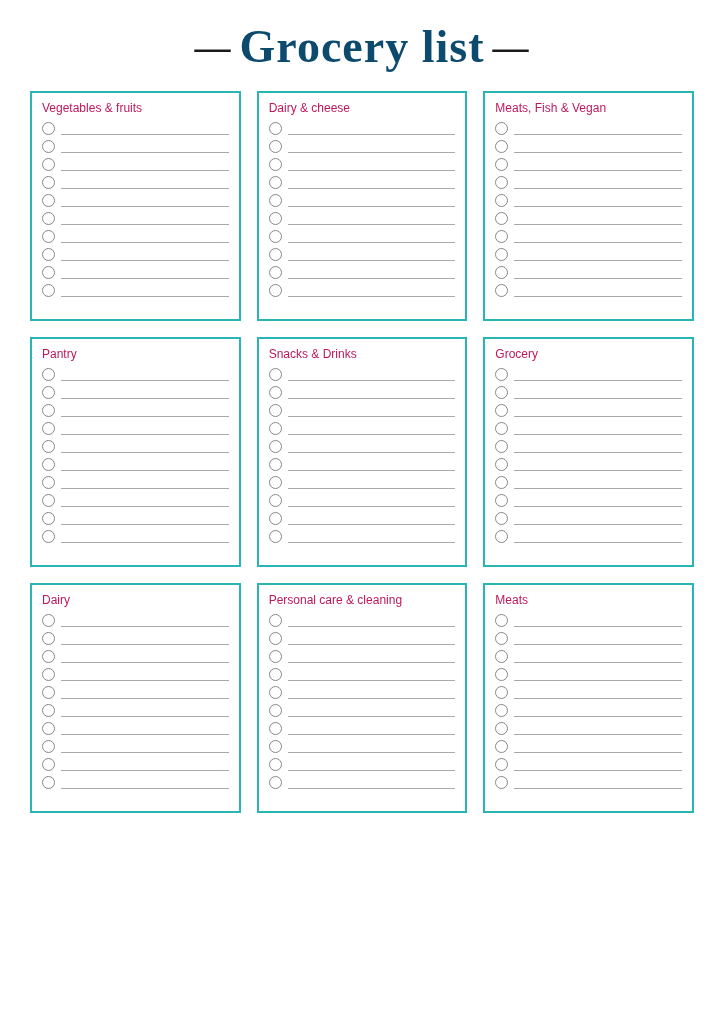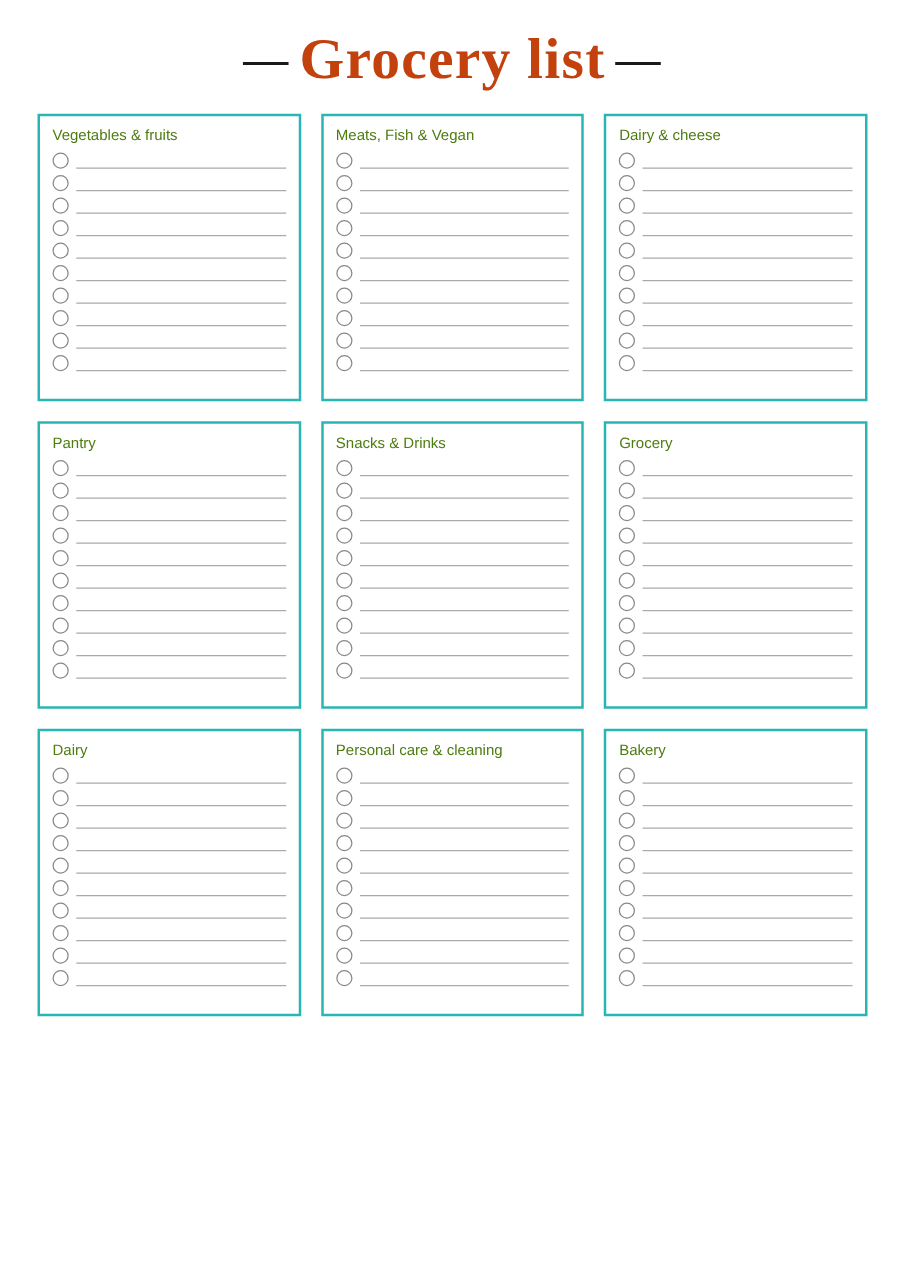--- a/index.html
+++ b/index.html
@@ -20,40 +20,40 @@
       position: relative;
       display: flex;
       align-items: center;
       justify-content: center;
       gap: 8px;
     }
     .title-text {
       font-family: 'Brush Script MT', 'Segoe Script', cursive;
       font-size: 46px;
       font-weight: bold;
-      color: #c2410c;
+      color: #0c4a6e;
     }
     .title-dash {
       color: #1a1a1a;
       font-size: 36px;
       font-family: 'Brush Script MT', cursive;
     }
     .grid {
       display: grid;
       grid-template-columns: repeat(3, 1fr);
       gap: 16px;
     }
     .category-box {
       border: 2px solid #2ab5b5;
       padding: 8px 10px 10px 10px;
       min-height: 230px;
     }
     .category-title {
       font-size: 12px;
-      color: #4d7c0f;
+      color: #be185d;
       font-family: Arial, sans-serif;
       margin-bottom: 6px;
       font-weight: normal;
     }
     .item-row {
       display: flex;
       align-items: center;
       gap: 6px;
       margin-bottom: 2px;
       padding-bottom: 2px;
@@ -119,20 +119,63 @@
       <div class="item-row">
         <div class="checkbox"></div>
         <div class="item-line"></div>
       </div>
       <div class="item-row">
         <div class="checkbox"></div>
         <div class="item-line"></div>
       </div>
     </div>
     <div class="category-box">
+      <div class="category-title">Dairy &amp; cheese</div>
+      <div class="item-row">
+        <div class="checkbox"></div>
+        <div class="item-line"></div>
+      </div>
+      <div class="item-row">
+        <div class="checkbox"></div>
+        <div class="item-line"></div>
+      </div>
+      <div class="item-row">
+        <div class="checkbox"></div>
+        <div class="item-line"></div>
+      </div>
+      <div class="item-row">
+        <div class="checkbox"></div>
+        <div class="item-line"></div>
+      </div>
+      <div class="item-row">
+        <div class="checkbox"></div>
+        <div class="item-line"></div>
+      </div>
+      <div class="item-row">
+        <div class="checkbox"></div>
+        <div class="item-line"></div>
+      </div>
+      <div class="item-row">
+        <div class="checkbox"></div>
+        <div class="item-line"></div>
+      </div>
+      <div class="item-row">
+        <div class="checkbox"></div>
+        <div class="item-line"></div>
+      </div>
+      <div class="item-row">
+        <div class="checkbox"></div>
+        <div class="item-line"></div>
+      </div>
+      <div class="item-row">
+        <div class="checkbox"></div>
+        <div class="item-line"></div>
+      </div>
+    </div>
+    <div class="category-box">
       <div class="category-title">Meats, Fish &amp; Vegan</div>
       <div class="item-row">
         <div class="checkbox"></div>
         <div class="item-line"></div>
       </div>
       <div class="item-row">
         <div class="checkbox"></div>
         <div class="item-line"></div>
       </div>
       <div class="item-row">
@@ -162,63 +205,20 @@
       <div class="item-row">
         <div class="checkbox"></div>
         <div class="item-line"></div>
       </div>
       <div class="item-row">
         <div class="checkbox"></div>
         <div class="item-line"></div>
       </div>
     </div>
     <div class="category-box">
-      <div class="category-title">Dairy &amp; cheese</div>
-      <div class="item-row">
-        <div class="checkbox"></div>
-        <div class="item-line"></div>
-      </div>
-      <div class="item-row">
-        <div class="checkbox"></div>
-        <div class="item-line"></div>
-      </div>
-      <div class="item-row">
-        <div class="checkbox"></div>
-        <div class="item-line"></div>
-      </div>
-      <div class="item-row">
-        <div class="checkbox"></div>
-        <div class="item-line"></div>
-      </div>
-      <div class="item-row">
-        <div class="checkbox"></div>
-        <div class="item-line"></div>
-      </div>
-      <div class="item-row">
-        <div class="checkbox"></div>
-        <div class="item-line"></div>
-      </div>
-      <div class="item-row">
-        <div class="checkbox"></div>
-        <div class="item-line"></div>
-      </div>
-      <div class="item-row">
-        <div class="checkbox"></div>
-        <div class="item-line"></div>
-      </div>
-      <div class="item-row">
-        <div class="checkbox"></div>
-        <div class="item-line"></div>
-      </div>
-      <div class="item-row">
-        <div class="checkbox"></div>
-        <div class="item-line"></div>
-      </div>
-    </div>
-    <div class="category-box">
       <div class="category-title">Pantry</div>
       <div class="item-row">
         <div class="checkbox"></div>
         <div class="item-line"></div>
       </div>
       <div class="item-row">
         <div class="checkbox"></div>
         <div class="item-line"></div>
       </div>
       <div class="item-row">
@@ -420,21 +420,21 @@
       <div class="item-row">
         <div class="checkbox"></div>
         <div class="item-line"></div>
       </div>
       <div class="item-row">
         <div class="checkbox"></div>
         <div class="item-line"></div>
       </div>
     </div>
     <div class="category-box">
-      <div class="category-title">Bakery</div>
+      <div class="category-title">Meats</div>
       <div class="item-row">
         <div class="checkbox"></div>
         <div class="item-line"></div>
       </div>
       <div class="item-row">
         <div class="checkbox"></div>
         <div class="item-line"></div>
       </div>
       <div class="item-row">
         <div class="checkbox"></div>

